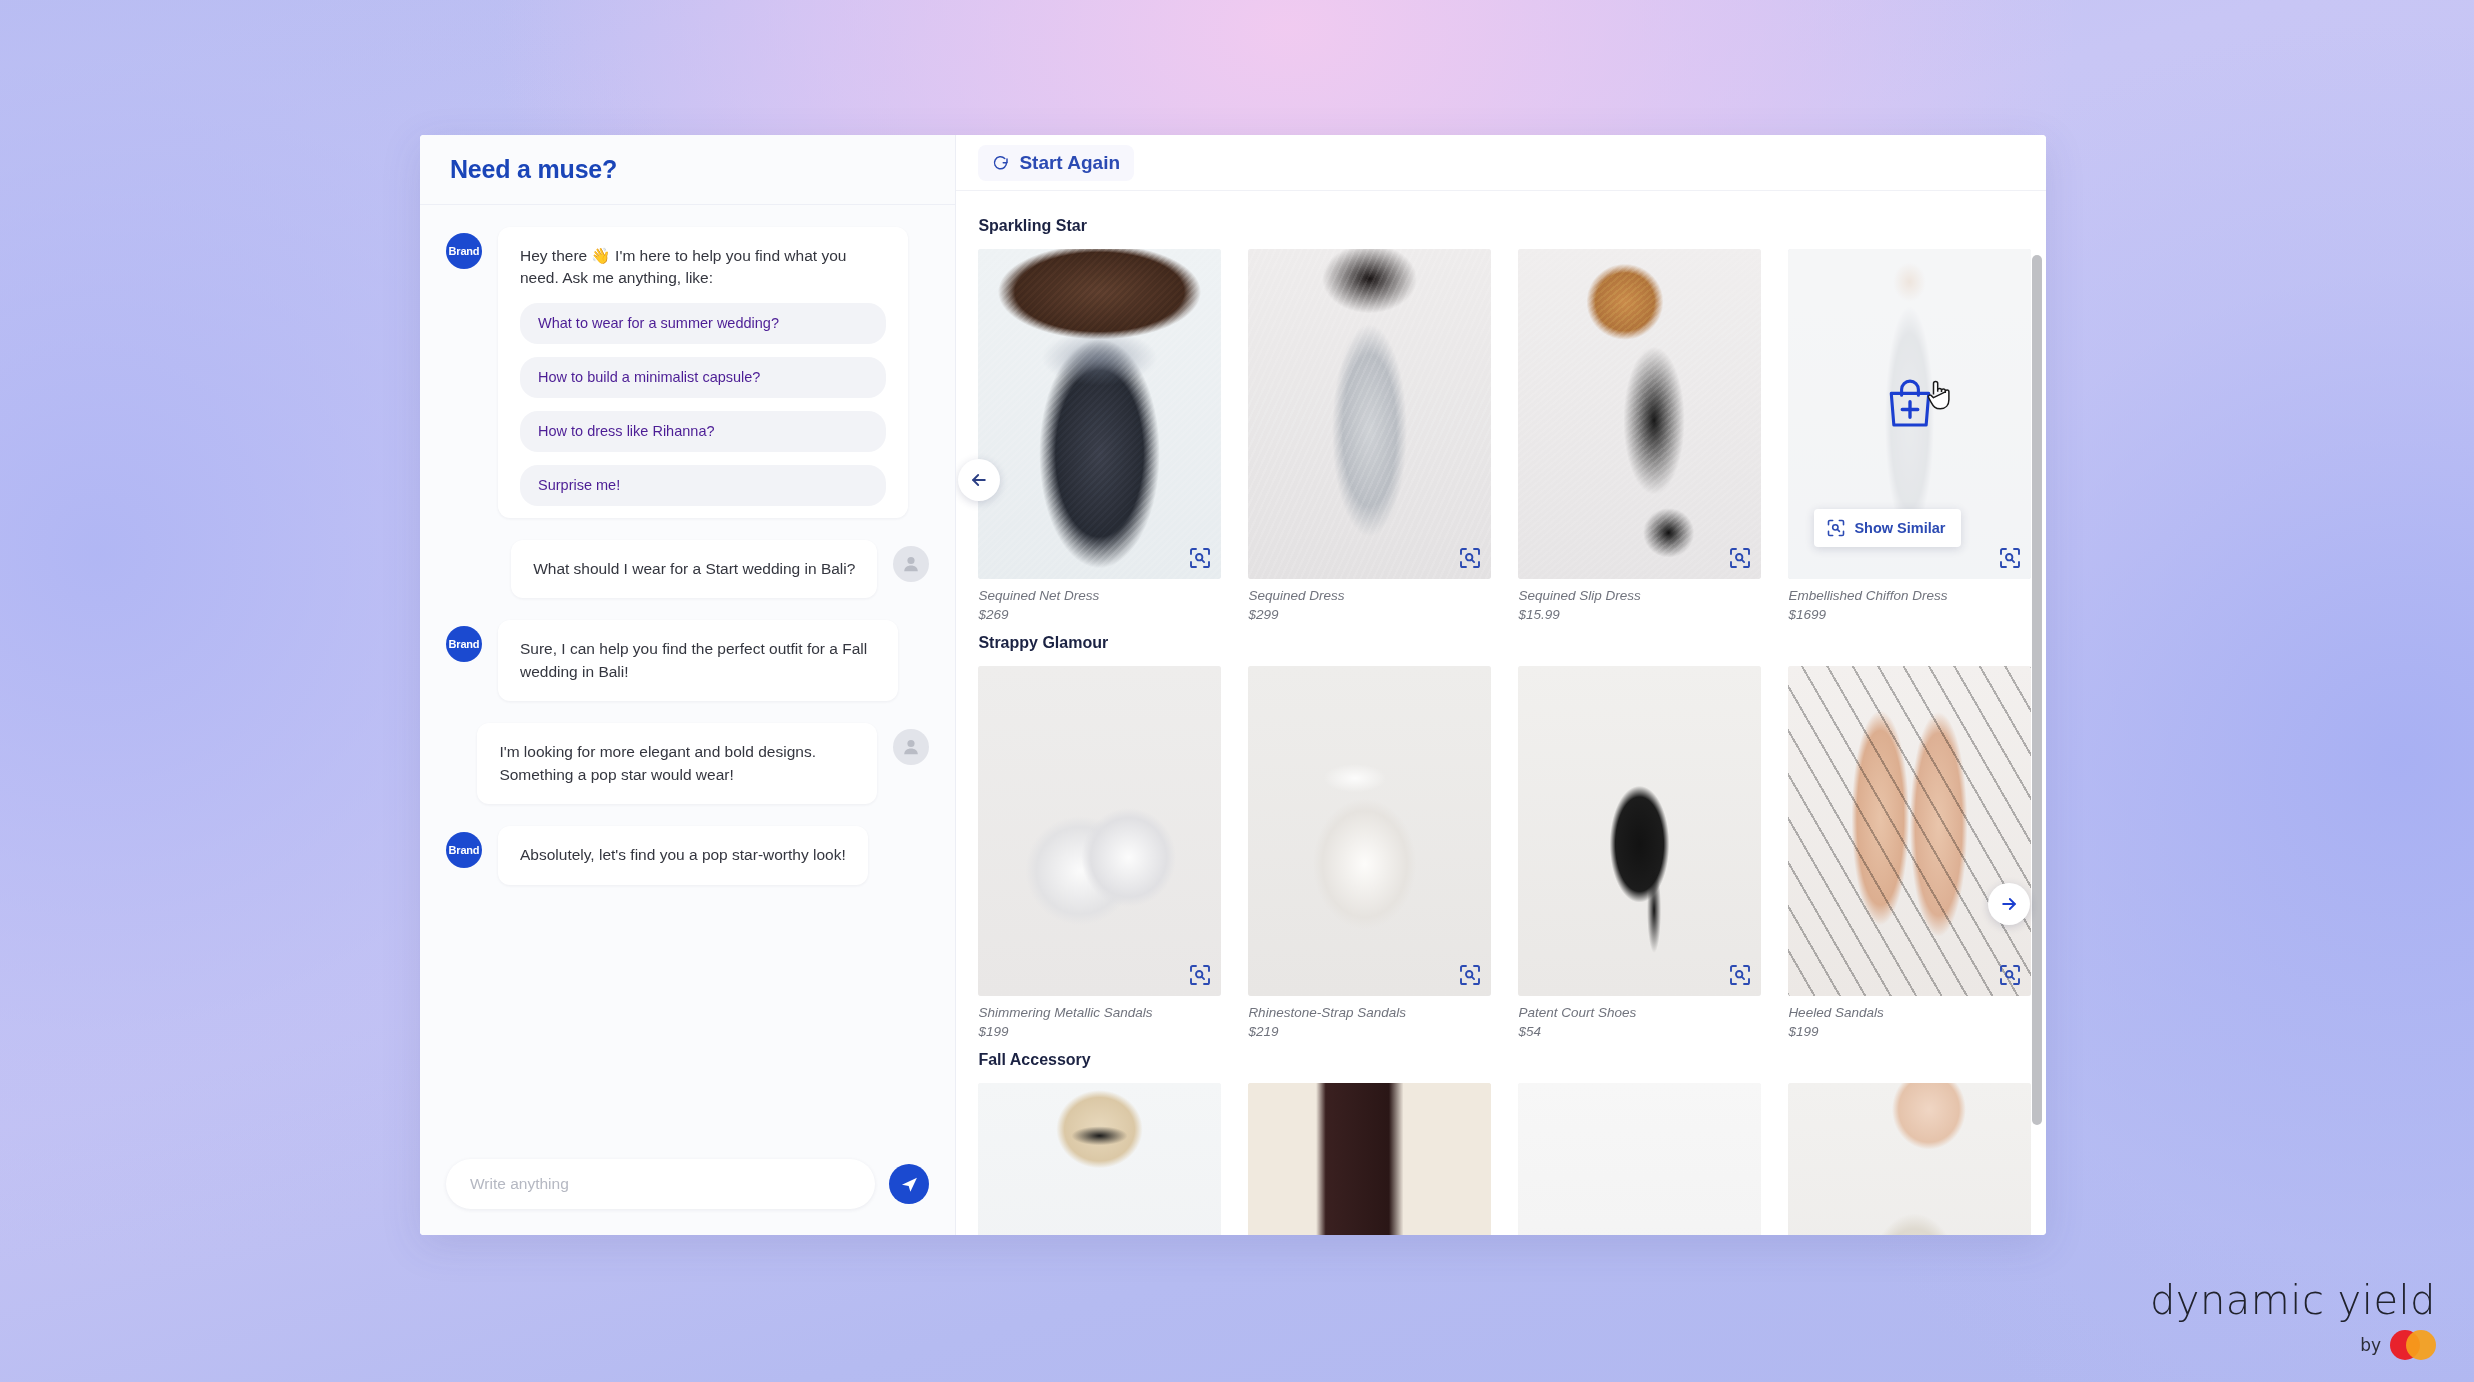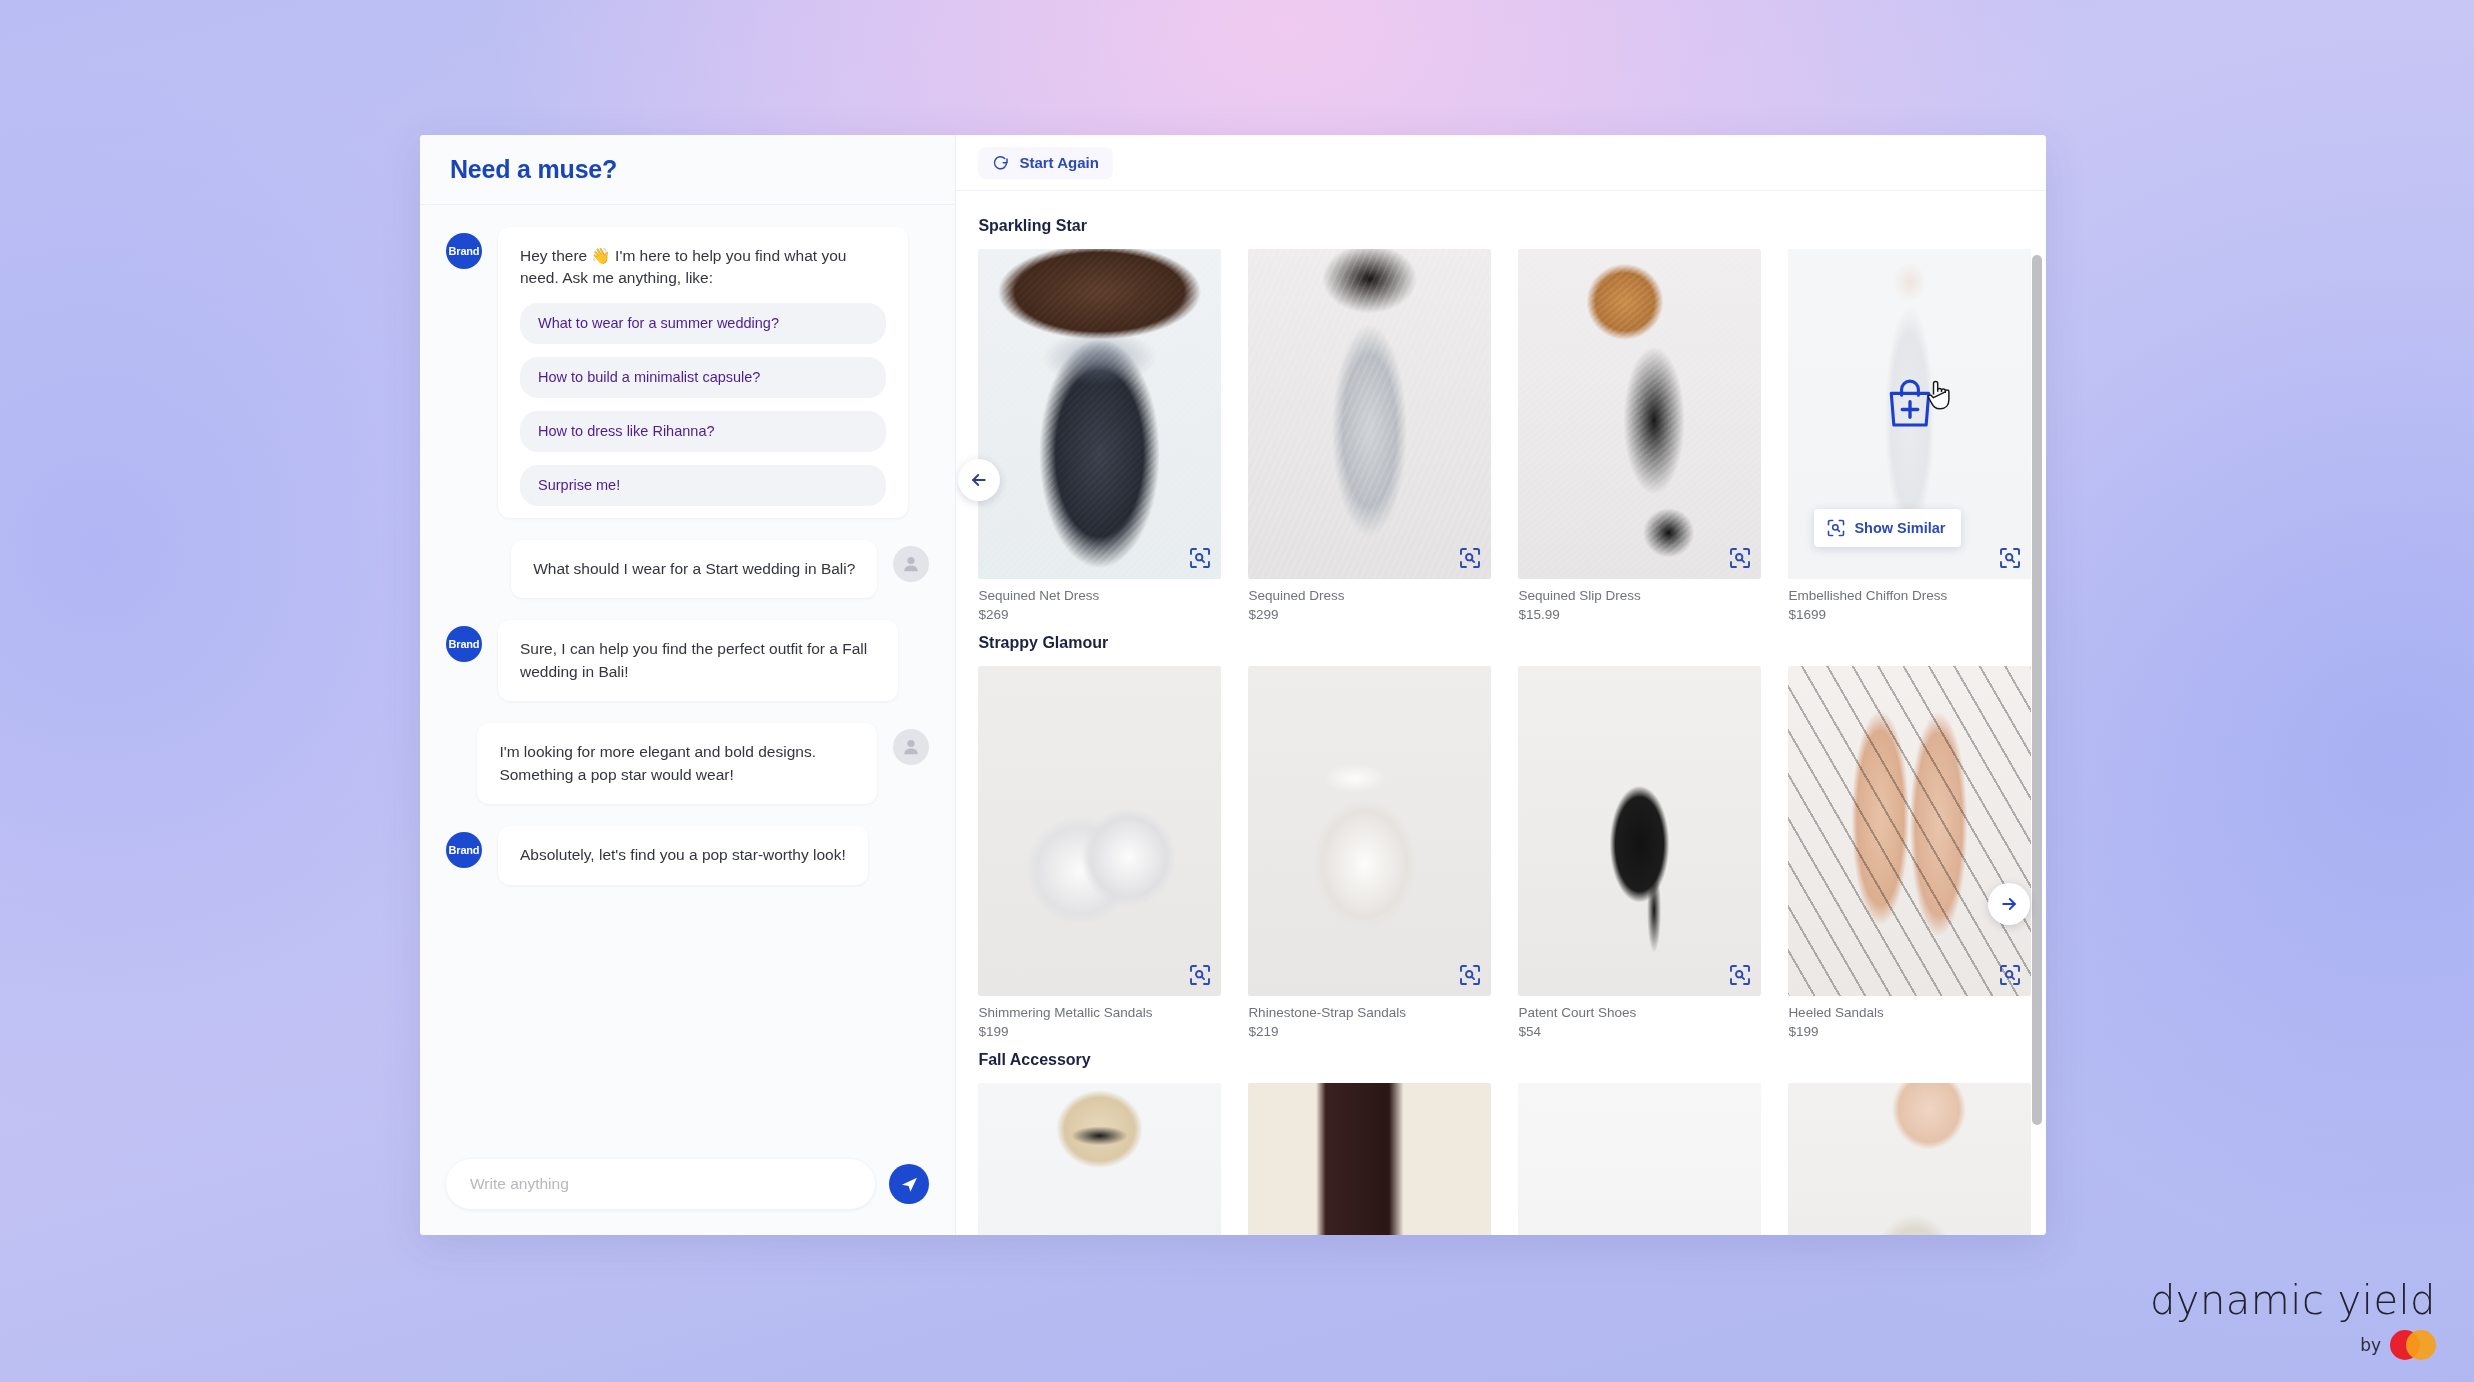--- a/index.html
+++ b/index.html
@@ -161,21 +161,21 @@
   .start-again {
     display: flex; align-items: center; gap: 9px;
     background: #f7f7fd;
     border-radius: 8px;
     padding: 7px 14px;
     cursor: pointer;
     border: none;
     font-family: inherit;
   }
   .start-again .label {
-    font-size: 15px; font-weight: bold; color: #2b4ab3;
+    font-size: 19px; font-weight: bold; color: #2b4ab3;
   }
 
   .results-scroll {
     flex: 1 1 auto;
     padding: 22px 22px 0 22px;
     position: relative;
     overflow: hidden;
   }
   .section-title {
     font-size: 16px;
@@ -184,21 +184,21 @@
     margin-bottom: 14px;
     margin-top: 4px;
   }
   .section + .section { margin-top: 12px; }
 
   .prod-grid {
     display: grid;
     grid-template-columns: repeat(4, 243px);
     gap: 27px;
   }
-  .prod-card { position: relative; cursor: pointer; }
+  .prod-card { position: relative; cursor: pointer; font-style: italic; }
   .prod-img {
     width: 243px; height: 330px;
     border-radius: 3px;
     position: relative;
     overflow: hidden;
     background: #f1f1f3;
   }
   .prod-name {
     font-size: 13.5px;
     color: #70737d;

